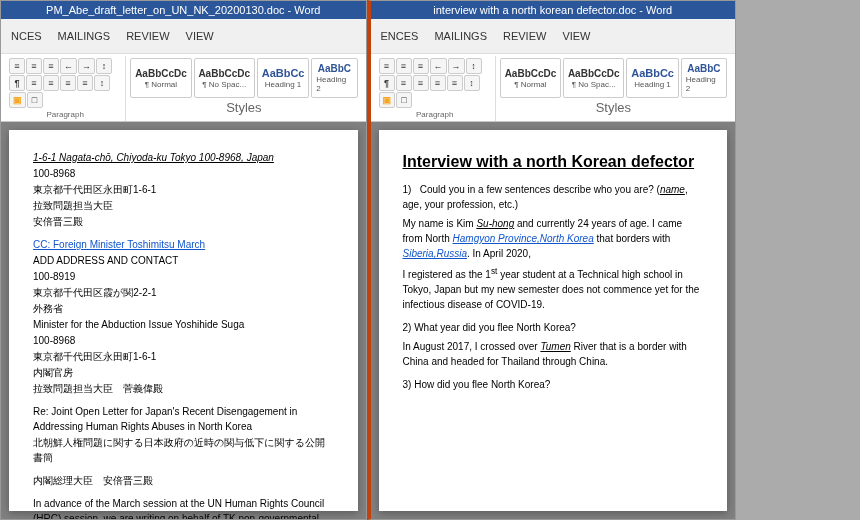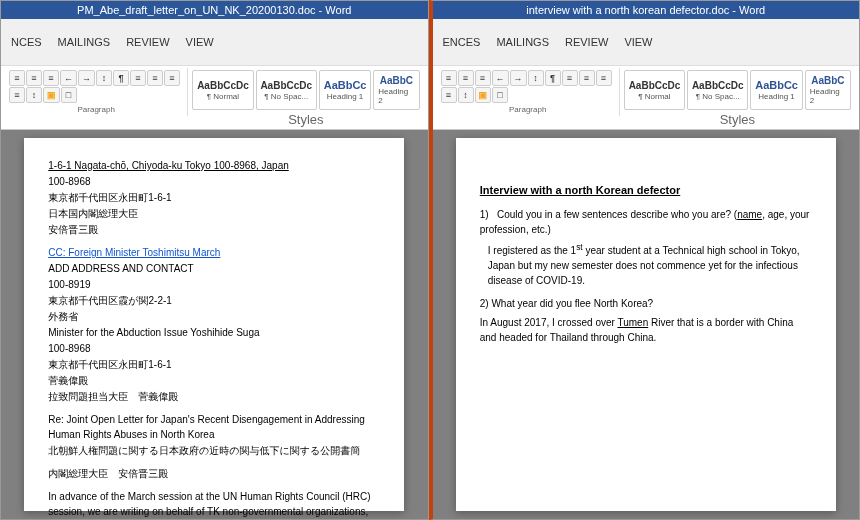--- a/index.html
+++ b/index.html
@@ -7,21 +7,21 @@
       width: 860px;
       height: 520px;
       overflow: hidden;
       background: #ababab;
       font-family: 'Segoe UI', Arial, sans-serif;
       font-size: 11px;
     }
 
     .main-container {
       display: flex;
-      width: 860px;
+      width: 736px;
       height: 520px;
     }
 
     .word-window {
       flex: 1;
       display: flex;
       flex-direction: column;
       background: #f0f0f0;
       border: 1px solid #999;
     }
@@ -38,21 +38,21 @@
       text-align: center;
       white-space: nowrap;
       overflow: hidden;
       text-overflow: ellipsis;
     }
 
     .menu-bar {
       background: #f0f0f0;
       display: flex;
       gap: 12px;
-      padding: 16px 8px;
+      padding: 10px 8px;
       font-size: 11px;
       color: #333;
       border-bottom: 1px solid #ddd;
     }
 
     .menu-item {
       cursor: pointer;
       padding: 1px 2px;
     }
 
@@ -189,33 +189,33 @@
     .doc-paragraph {
       margin-bottom: 8px;
     }
 
     .doc-bold {
       font-weight: normal;
     }
 
     .doc-underline {
       text-decoration: underline;
+      font-style: italic;
     }
 
     .doc-link {
       color: #1155cc;
       text-decoration: underline;
     }
 
     .section-heading {
       font-weight: bold;
       text-decoration: underline;
-      font-size: 11px;
+      font-size: 16px;
       margin-bottom: 8px;
-      margin-top: 24px;
     }
 
     
     .numbered-item {
       margin-bottom: 4px;
     }
 
     .ribbon-icon {
       font-size: 9px;
       font-weight: bold;
@@ -315,34 +315,34 @@
       </div>
     </div>
 
     <div class="doc-body">
       <div class="doc-page">
 
         <div class="doc-paragraph">
           <div class="doc-text-line"><span class="doc-underline">1-6-1 Nagata-chō, Chiyoda-ku Tokyo 100-8968, Japan</span></div>
           <div class="doc-text-line"><span>100-8968</span></div>
           <div class="doc-text-line"><span>東京都千代田区永田町1-6-1</span></div>
-          <div class="doc-text-line"><span>日本国内閣総理大臣</span></div>
+          <div class="doc-text-line"><span>拉致問題担当大臣</span></div>
           <div class="doc-text-line"><span>安倍晋三殿</span></div>
         </div>
 
         <div class="doc-paragraph">
           <div class="doc-text-line"><span class="doc-link">CC: Foreign Minister Toshimitsu March</span></div>
           <div class="doc-text-line"><span>ADD ADDRESS AND CONTACT</span></div>
           <div class="doc-text-line"><span>100-8919</span></div>
           <div class="doc-text-line"><span>東京都千代田区霞が関2-2-1</span></div>
           <div class="doc-text-line"><span>外務省</span></div>
           <div class="doc-text-line"><span>Minister for the Abduction Issue Yoshihide Suga</span></div>
           <div class="doc-text-line"><span>100-8968</span></div>
           <div class="doc-text-line"><span>東京都千代田区永田町1-6-1</span></div>
-          <div class="doc-text-line"><span>菅義偉殿</span></div>
+          <div class="doc-text-line"><span>内閣官房</span></div>
           <div class="doc-text-line"><span>拉致問題担当大臣　菅義偉殿</span></div>
         </div>
 
         <div class="doc-paragraph">
           <div class="doc-text-line doc-bold">Re: Joint Open Letter for Japan's Recent Disengagement in Addressing Human Rights Abuses in North Korea</div>
           <div class="doc-text-line">北朝鮮人権問題に関する日本政府の近時の関与低下に関する公開書簡</div>
         </div>
 
         <div class="doc-paragraph">
           <div class="doc-text-line">内閣総理大臣　安倍晋三殿</div>
@@ -451,32 +451,38 @@
           <div class="section-heading">Interview with a north Korean defector</div>
         </div>
 
         <div class="doc-paragraph numbered-item">
           <div class="doc-text-line">
             1)&nbsp;&nbsp; Could you in a few sentences describe who you are? (<span class="doc-underline">name</span>, age, your profession, etc.)
           </div>
         </div>
 
         <div class="doc-paragraph">
-          <div class="doc-text-line" style="margin-top:4px;margin-left:8px;">
+          <div class="doc-text-line">
+            My name is Kim <span class="doc-underline">Su-hong</span> and currently 24 years of age. I came from North <span class="doc-link doc-underline">Hamgyon Province,North Korea</span> that borders with <span class="doc-link doc-underline">Siberia,Russia</span>. In April 2020,
+          </div>
+          <div class="doc-text-line" style="margin-top:4px;">
             I registered as the 1<sup>st</sup> year student at a Technical high school in Tokyo, Japan but my new semester does not commence yet for the infectious disease of COVID-19.
           </div>
         </div>
 
         <div class="doc-paragraph numbered-item">
           <div class="doc-text-line">2)  What year did you flee North Korea?</div>
         </div>
 
         <div class="doc-paragraph">
           <div class="doc-text-line">
             In August 2017, I crossed over <span class="doc-underline">Tumen</span> River that is a border with China and headed for Thailand through China.
           </div>
         </div>
 
+        <div class="doc-paragraph numbered-item">
+          <div class="doc-text-line">3)   How did you flee North Korea?</div>
+        </div>
       </div>
     </div>
   </div>
 
 </div>
 
 </body></html>

